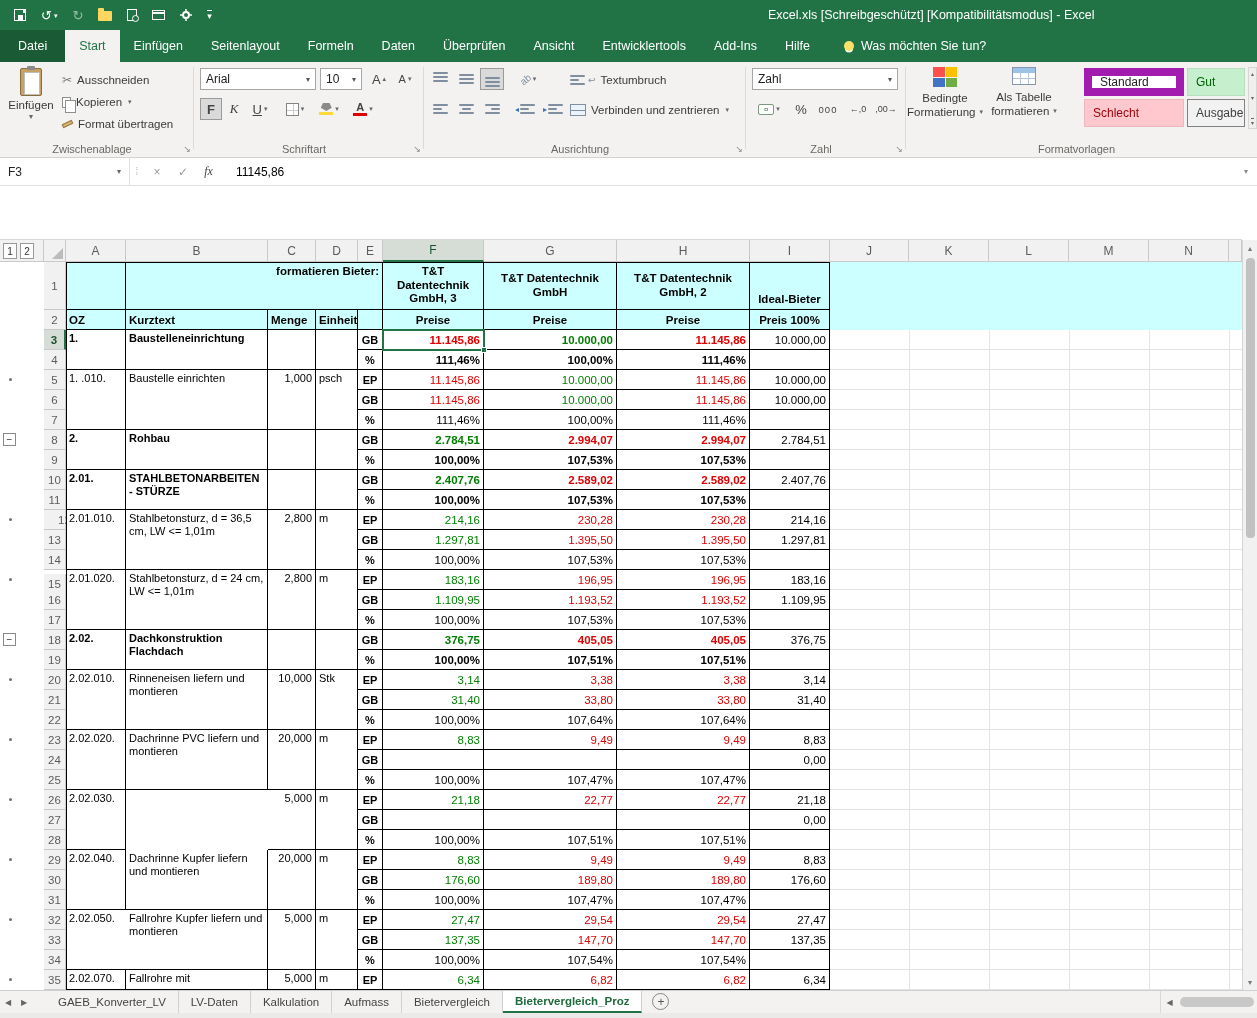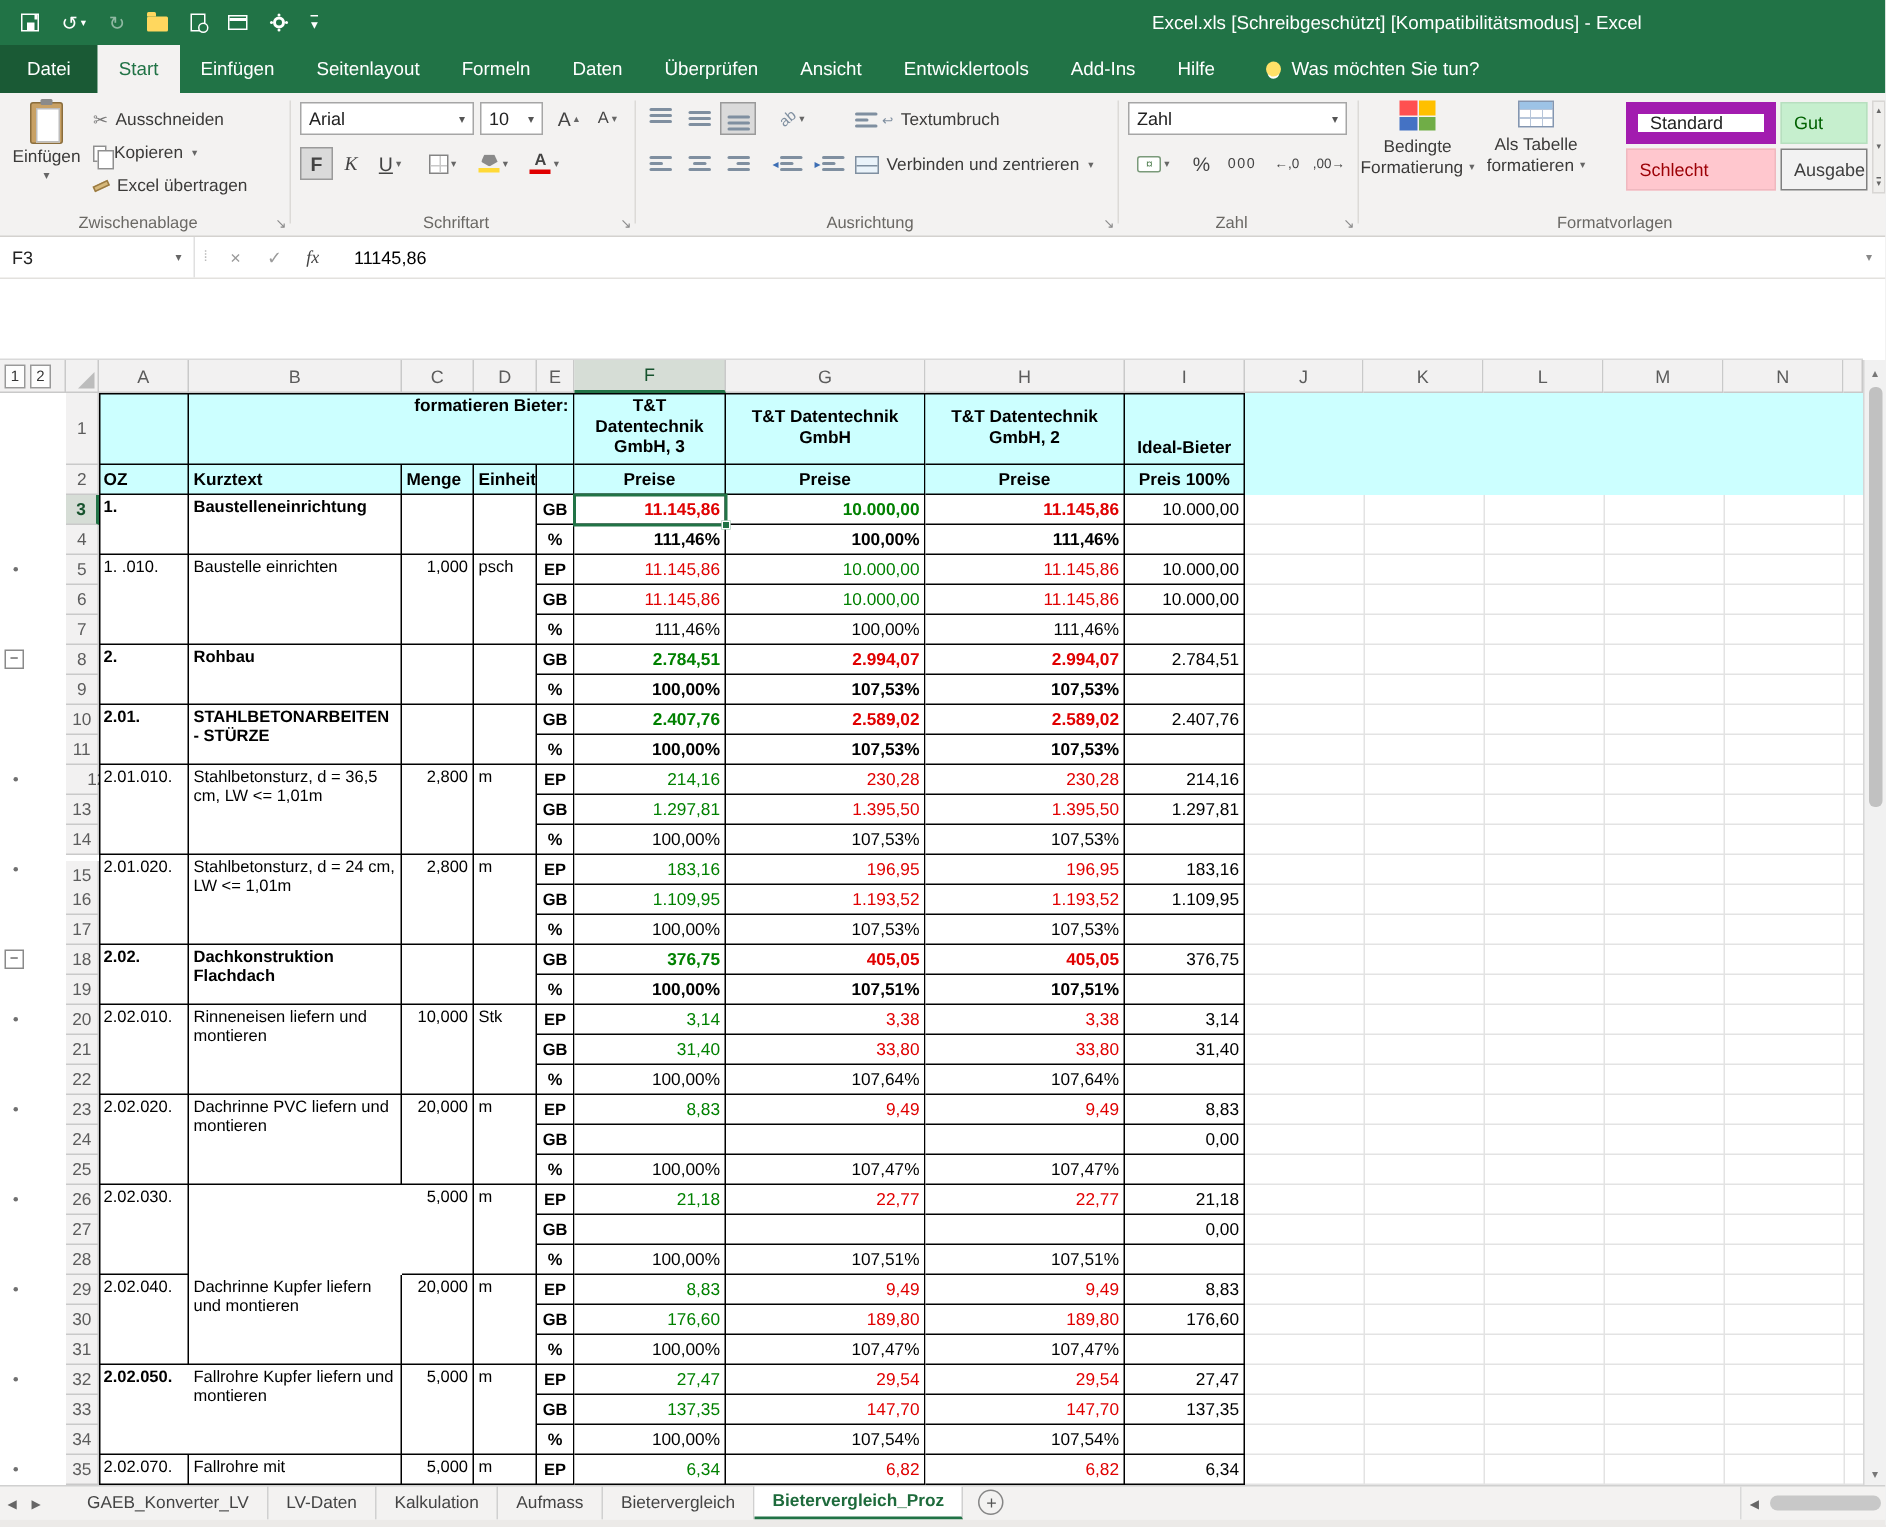--- a/index.html
+++ b/index.html
@@ -233,21 +233,21 @@
           <span class="scis">✂</span>
           <span>Ausschneiden</span>
         </div>
       <div class="sbtn" style="left:62px;top:30px">
           <span class="copyic"></span>
           <span>Kopieren</span>
           <span class="mini">▾</span>
         </div>
       <div class="sbtn" style="left:62px;top:52px">
           <span class="brushic"></span>
-          <span>Excel übertragen</span>
+          <span>Format übertragen</span>
         </div>
       <div class="glabel">Zwischenablage</div>
       <div class="launch">↘</div>
       <div class="gsep"></div>
     </div>
 
     <div class="rg" style="left:194px;width:230px">
       <div class="combo" style="left:6px;top:6px;width:116px">
           <span>Arial</span>
           <span class="cmini">▾</span>
@@ -716,21 +716,21 @@
       <div class="abs dcell ctr b elab" style="left: 358px; top: 870px; width: 25px; height: 20px;">GB</div>
       <div class="abs dcell num" style="left: 383px; top: 870px; width: 101px; height: 20px; color: rgb(0, 128, 0);">176,60</div>
       <div class="abs dcell num" style="left: 484px; top: 870px; width: 133px; height: 20px; color: rgb(224, 0, 0);">189,80</div>
       <div class="abs dcell num" style="left: 617px; top: 870px; width: 133px; height: 20px; color: rgb(224, 0, 0);">189,80</div>
       <div class="abs dcell num" style="left: 750px; top: 870px; width: 80px; height: 20px;">176,60</div>
       <div class="abs dcell ctr b elab" style="left: 358px; top: 890px; width: 25px; height: 20px;">%</div>
       <div class="abs dcell num" style="left: 383px; top: 890px; width: 101px; height: 20px;">100,00%</div>
       <div class="abs dcell num" style="left: 484px; top: 890px; width: 133px; height: 20px;">107,47%</div>
       <div class="abs dcell num" style="left: 617px; top: 890px; width: 133px; height: 20px;">107,47%</div>
       <div class="abs dcell num" style="left: 750px; top: 890px; width: 80px; height: 20px;"></div>
-      <div class="abs dcell top oz" style="left: 66px; top: 910px; width: 84px; height: 60px; font-weight: bold;">2.02.050.</div>
+      <div class="abs dcell top oz" style="left: 66px; top: 910px; width: 84px; height: 60px;">2.02.050.</div>
       <div class="abs dcell top kt" style="left: 126px; top: 910px; width: 142px; height: 60px;">Fallrohre Kupfer liefern und montieren</div>
       <div class="abs dcell top num sm" style="left: 268px; top: 910px; width: 48px; height: 60px;">5,000</div>
       <div class="abs dcell top sm" style="left: 316px; top: 910px; width: 42px; height: 60px;">m</div>
       <div class="abs dcell ctr b elab" style="left: 358px; top: 910px; width: 25px; height: 20px;">EP</div>
       <div class="abs dcell num" style="left: 383px; top: 910px; width: 101px; height: 20px; color: rgb(0, 128, 0);">27,47</div>
       <div class="abs dcell num" style="left: 484px; top: 910px; width: 133px; height: 20px; color: rgb(224, 0, 0);">29,54</div>
       <div class="abs dcell num" style="left: 617px; top: 910px; width: 133px; height: 20px; color: rgb(224, 0, 0);">29,54</div>
       <div class="abs dcell num" style="left: 750px; top: 910px; width: 80px; height: 20px;">27,47</div>
       <div class="abs dcell ctr b elab" style="left: 358px; top: 930px; width: 25px; height: 20px;">GB</div>
       <div class="abs dcell num" style="left: 383px; top: 930px; width: 101px; height: 20px; color: rgb(0, 128, 0);">137,35</div>

